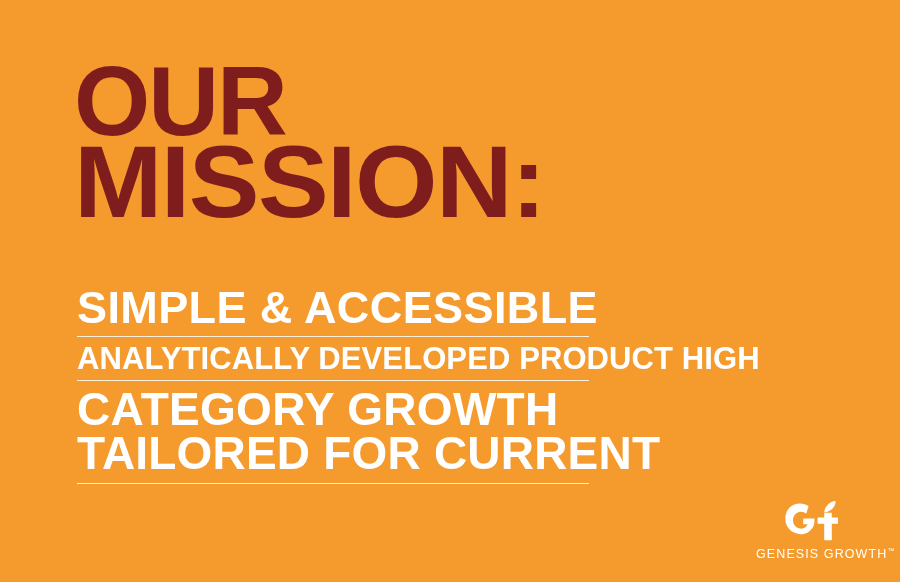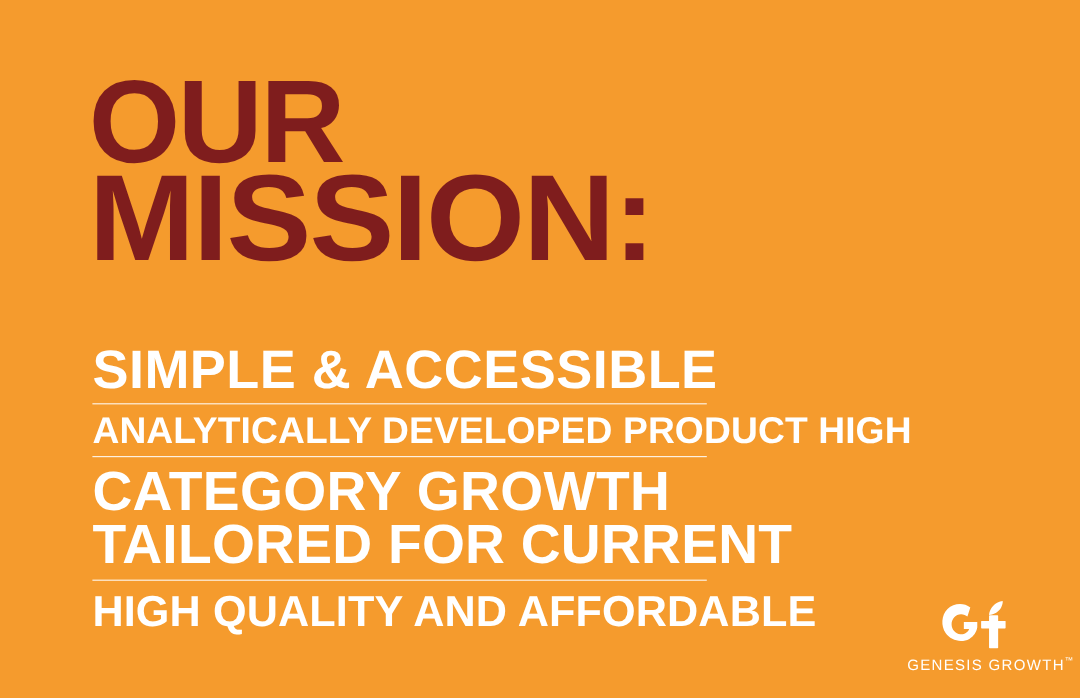--- a/index.html
+++ b/index.html
@@ -173,21 +173,20 @@
 
     <hr class="mission-line rule-2">
 
     <span class="mission-item item-tailored">
       <span class="sub sub-2">CATEGORY GROWTH</span>
       <span class="sub sub-1">TAILORED FOR CURRENT</span>
     </span>
 
     <hr class="mission-line rule-3">
 
-    <span class="mission-item item-quality">HIGH QUALITY AND AFFORDABLE</span>
 
   </div>
 
   <div class="logo">
     <div class="logo-mark">
       <svg width="70" height="46" viewBox="0 0 70 46">
 
         <path fill="#ffffff" d="
           M24.6 6.2
           C19.0 2.0 10.6 2.6 5.6 7.6

